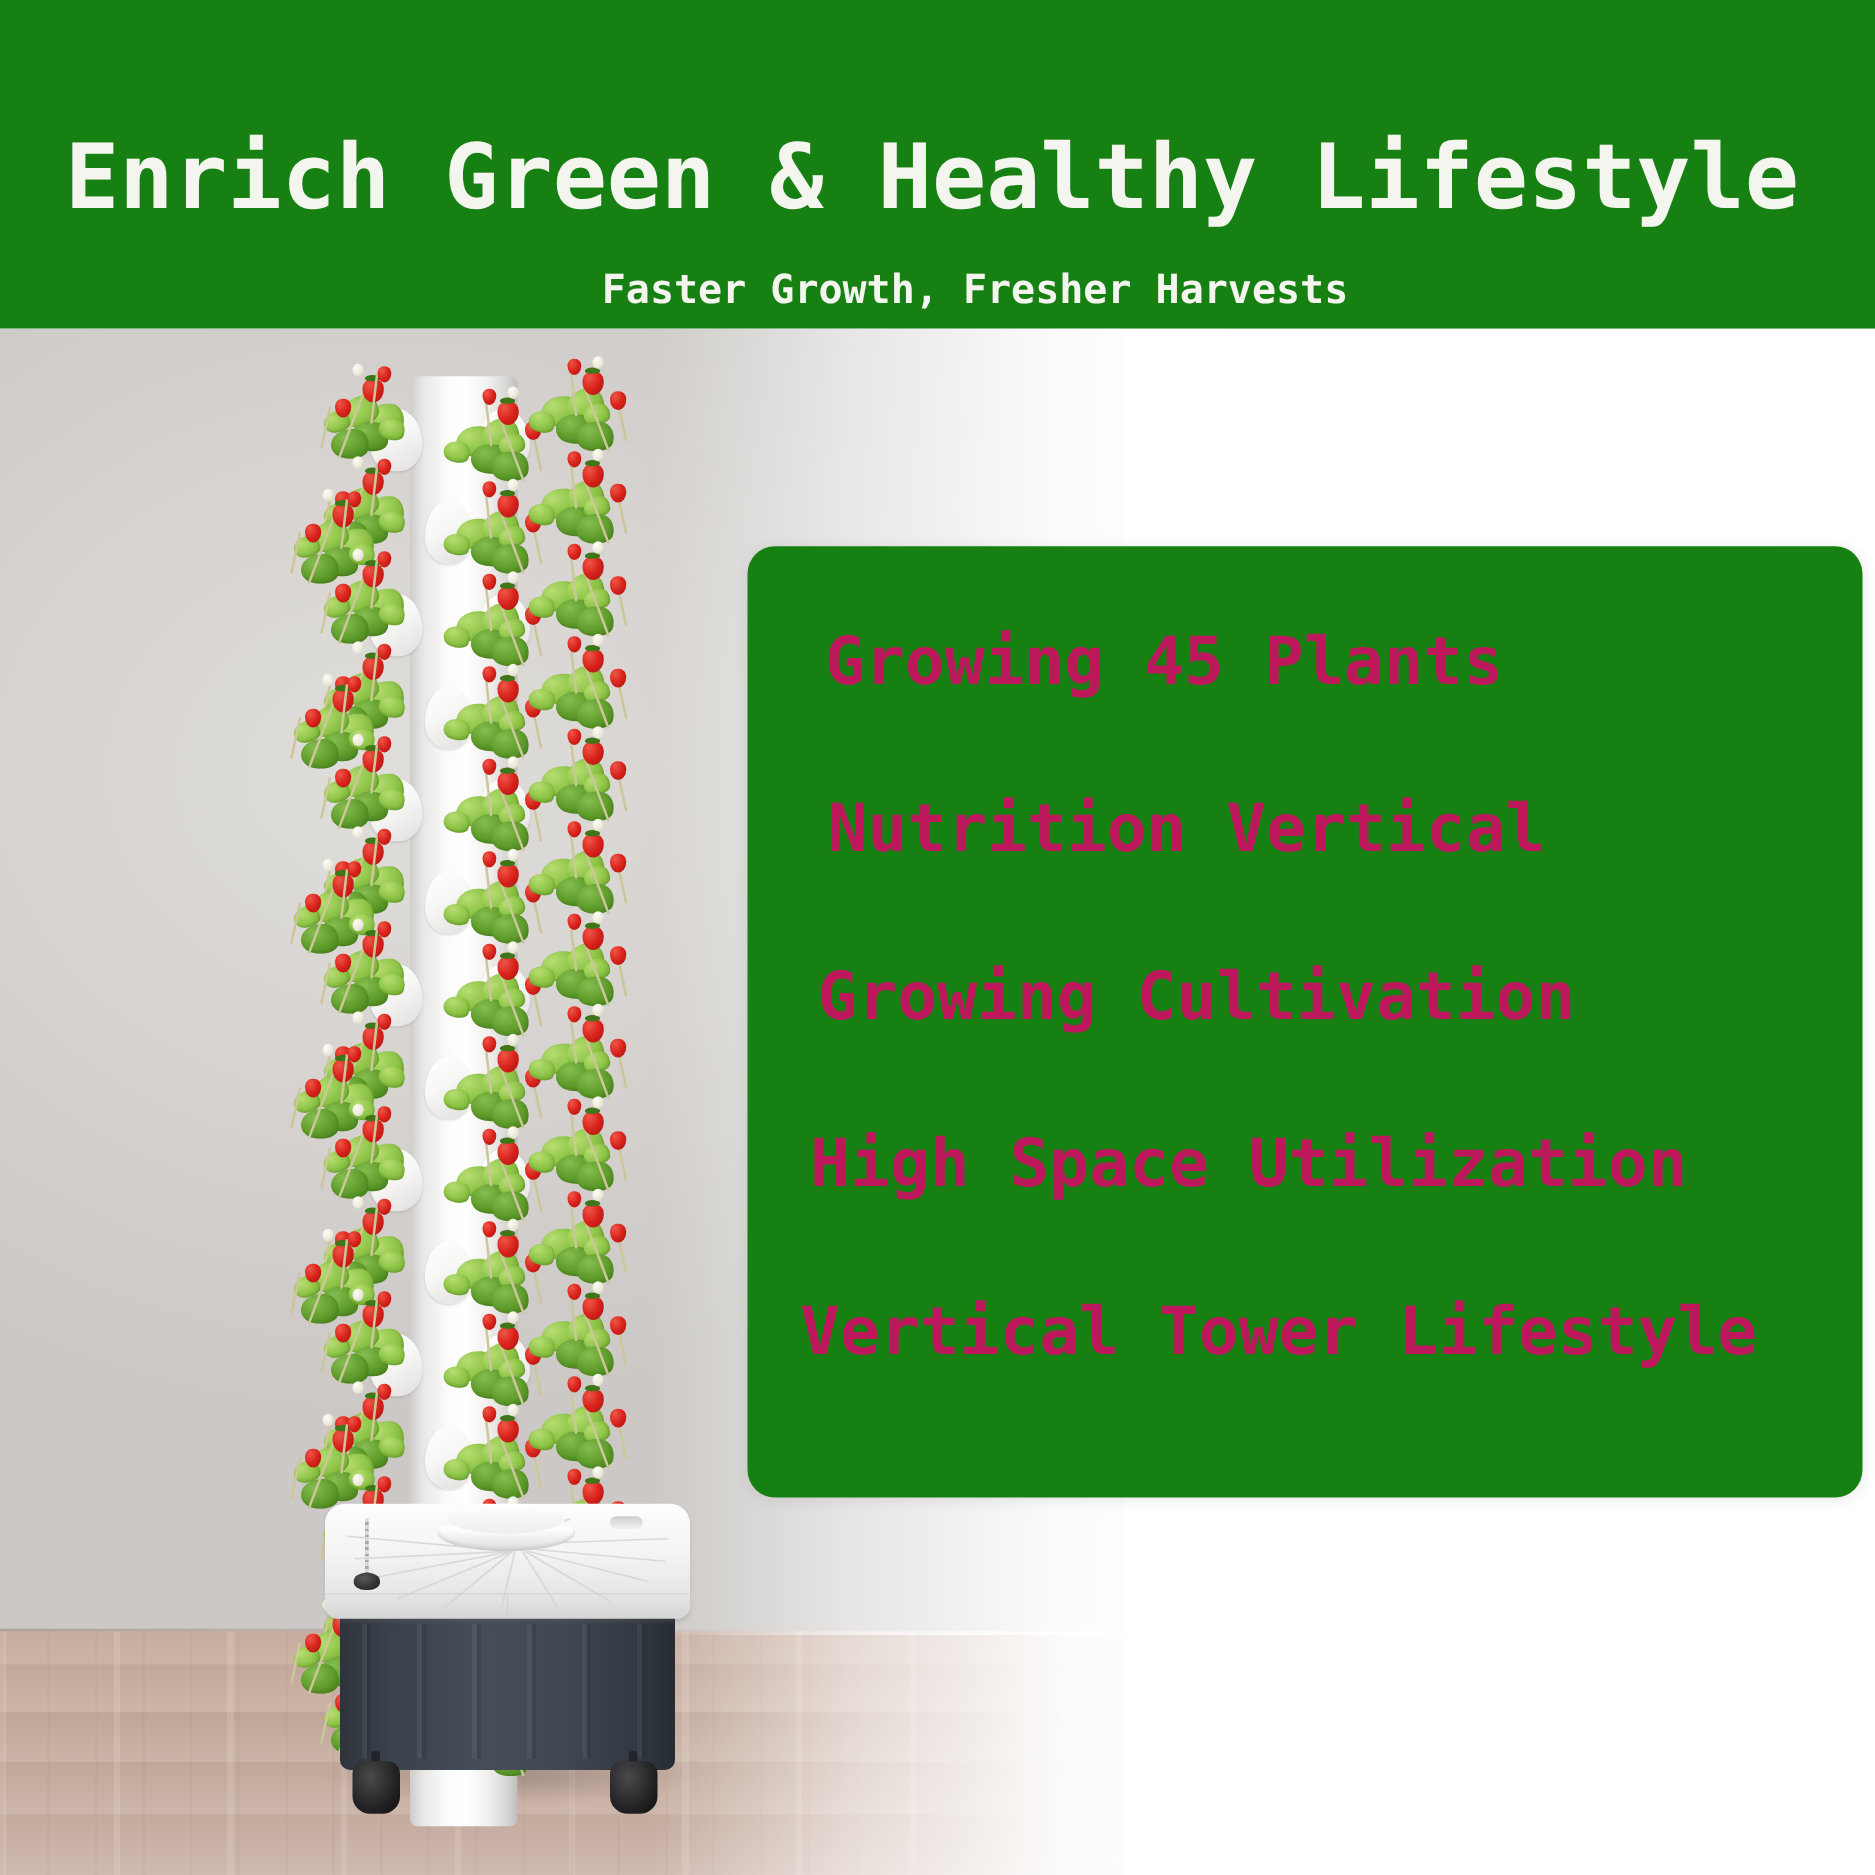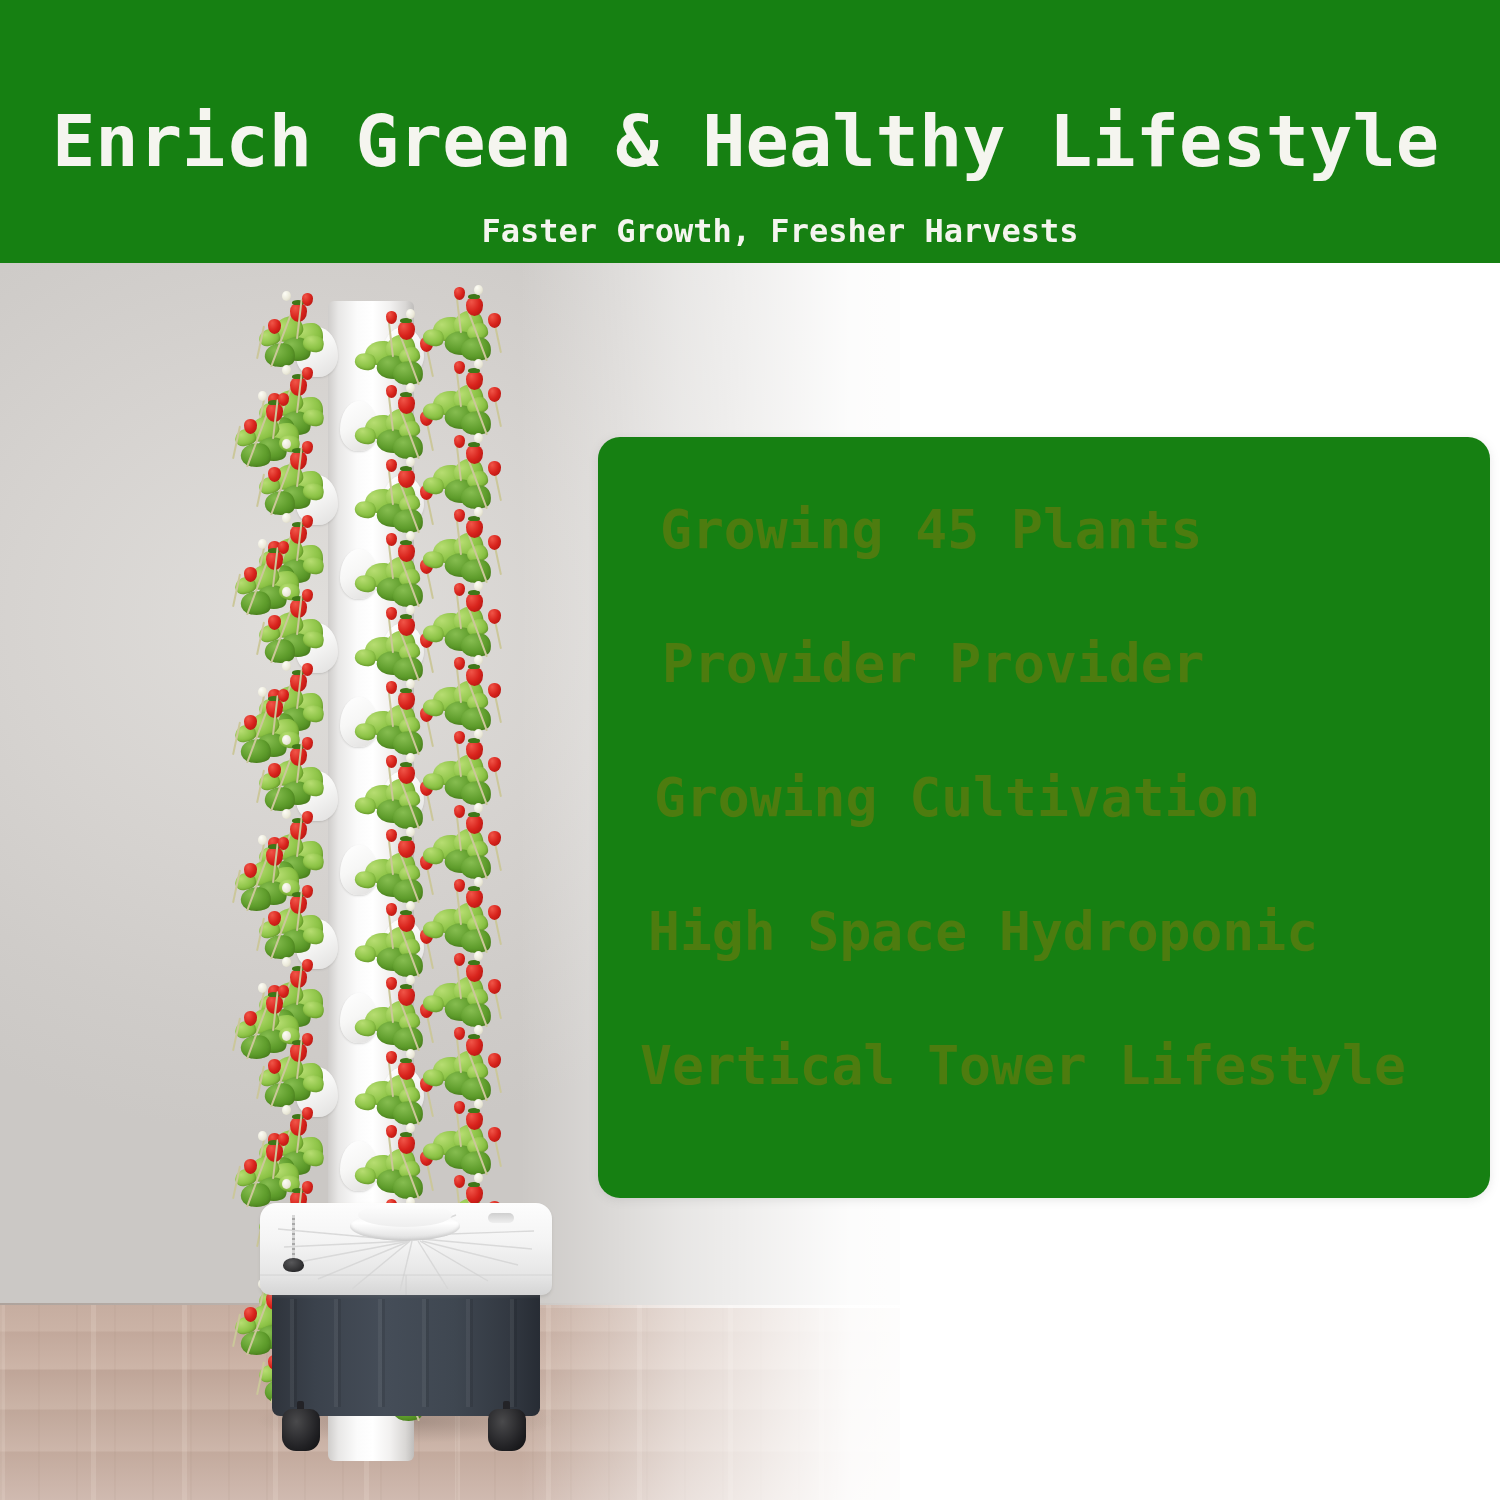--- a/index.html
+++ b/index.html
@@ -331,21 +331,21 @@
     padding: 62px 18px 48px 22px;
     display: flex;
     flex-direction: column;
     justify-content: flex-start;
   }
   .feature-item {
     font-family: "DejaVu Sans Mono", monospace;
     font-weight: bold;
     font-size: 53px;
     line-height: 62px;
-    color: #4d7c0f;
+    color: #be185d;
     white-space: nowrap;
     height: 134px;
     display: flex;
     align-items: flex-start;
   }
   .feature-item:nth-child(1) { padding-left: 40px; }
   .feature-item:nth-child(2) { padding-left: 42px; }
   .feature-item:nth-child(3) { padding-left: 34px; }
   .feature-item:nth-child(4) { padding-left: 28px; }
   .feature-item:nth-child(5) { padding-left: 20px; height: auto; }
@@ -1270,19 +1270,19 @@
       <div class="caster-stem" id="caster-stem-right"></div>
       <div class="caster" id="caster-left"></div>
       <div class="caster" id="caster-right"></div>
 
     </div>
   </div>
 
   <div id="feature-panel"></div>
   <div id="feature-list">
     <div class="feature-item">Growing 45 Plants</div>
-    <div class="feature-item">Provider Provider</div>
+    <div class="feature-item">Nutrition Vertical</div>
     <div class="feature-item">Growing Cultivation</div>
-    <div class="feature-item">High Space Hydroponic</div>
+    <div class="feature-item">High Space Utilization</div>
     <div class="feature-item">Vertical Tower Lifestyle</div>
   </div>
 
 </div>
 
 </body></html>

